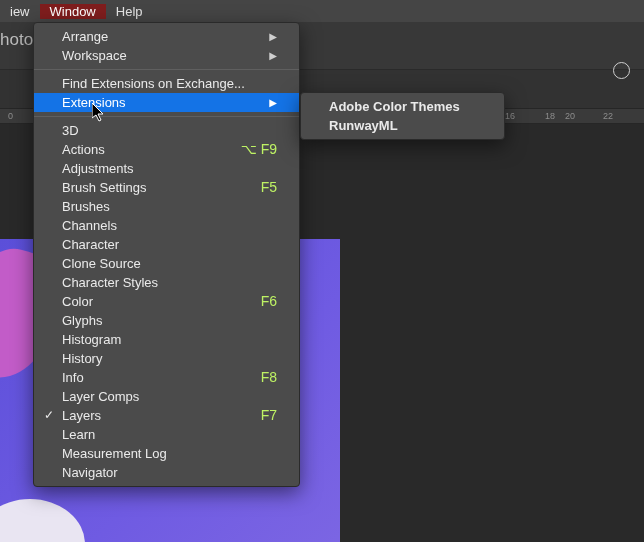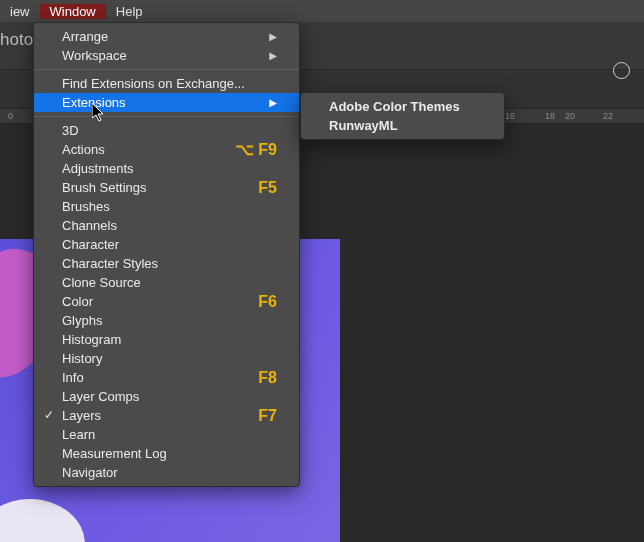--- a/index.html
+++ b/index.html
@@ -88,21 +88,21 @@
   }
   .menu .row.highlight { background: #1473e6; color: #fff; }
   .menu .sep { height: 1px; background: #5f5f5f; margin: 4px 0; }
   .menu .check {
     position: absolute; left: 10px; top: 0; font-size: 12px;
   }
   .menu .arrow {
     font-size: 10px; color: #cfcfcf;
   }
   .menu .row.highlight .arrow { color: #fff; }
-  .menu .shortcut { color: #eab308; font-size: 16px; font-weight: bold; }
+  .menu .shortcut { color: #bef264; font-size: 14px; }
 
   .submenu { left: 300px; top: 92px; width: 205px; font-weight: bold; }
 
   
   .cursor {
     position: absolute; left: 92px; top: 103px; z-index: 30;
     pointer-events: none;
   }
 </style>
 </head>
@@ -174,24 +174,24 @@
   <div class="row">
     <span>Brushes</span>
   </div>
   <div class="row">
     <span>Channels</span>
   </div>
   <div class="row">
     <span>Character</span>
   </div>
   <div class="row">
+    <span>Clone Source</span>
+  </div>
+  <div class="row">
     <span>Character Styles</span>
-  </div>
-  <div class="row">
-    <span>Clone Source</span>
   </div>
   <div class="row">
     <span>Color</span>
     <span class="shortcut">F6</span>
   </div>
   <div class="row">
     <span>Glyphs</span>
   </div>
   <div class="row">
     <span>Histogram</span>

